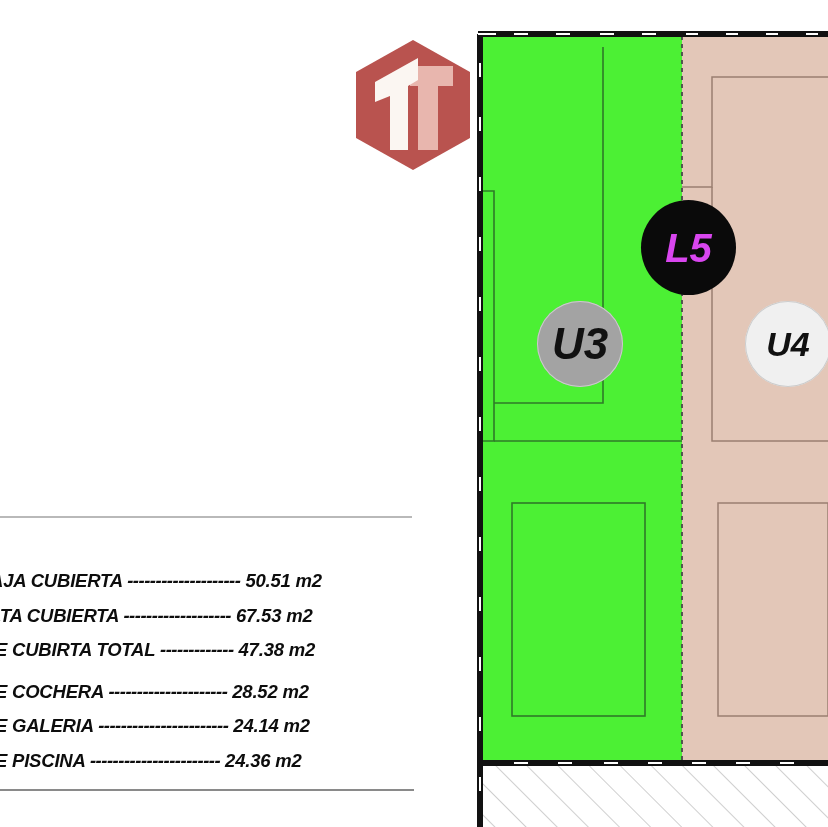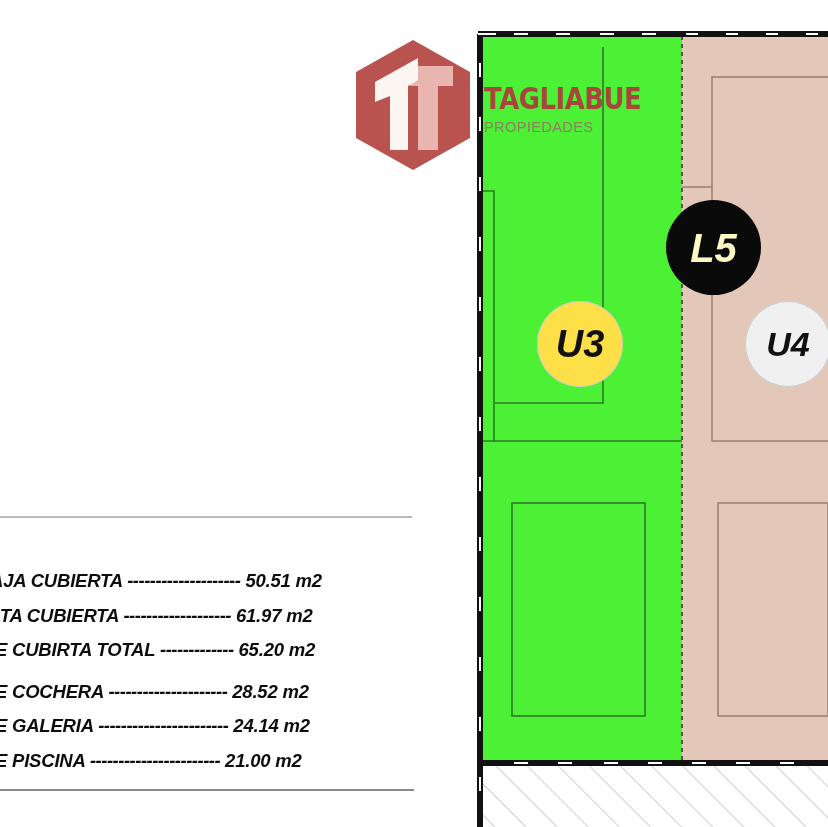--- a/index.html
+++ b/index.html
@@ -106,32 +106,32 @@
     border-radius: 50%;
     display: flex;
     align-items: center;
     justify-content: center;
     font-family: "Liberation Sans", sans-serif;
     font-style: italic;
     font-weight: bold;
     line-height: 1;
   }
   #badge-l5 {
-    left: 666px; top: 200px;
+    left: 641px; top: 200px;
     width: 95px; height: 95px;
     background: #0a0a0a;
-    color: #fef9c3;
+    color: #d946ef;
     font-size: 40px;
   }
   #badge-u3 {
     left: 537px; top: 301px;
     width: 86px; height: 86px;
-    background: #fde047;
+    background: #a3a3a3;
     color: #111111;
-    font-size: 38px;
+    font-size: 44px;
     box-shadow: 0 0 0 1px #cccccc inset;
   }
   #badge-u4 {
     left: 745px; top: 301px;
     width: 86px; height: 86px;
     background: #f0f0f0;
     color: #111111;
     font-size: 34px;
     box-shadow: 0 0 0 1px #cccccc inset;
   }
@@ -229,61 +229,57 @@
 <div id="logo-block">
   <div id="logo-mark">
     <svg width="122" height="134" viewBox="0 0 122 134" xmlns="http://www.w3.org/2000/svg">
       <polygon points="61,2 118,34 118,100 61,132 4,100 4,34" fill="#b9534f"></polygon>
 
       <path d="M58,28 L101,28 L101,48 L86,48 L86,112 L66,112 L66,48 L58,48 Z" fill="#e8b6ae"></path>
 
       <path d="M23,44 L66,20 L66,42 L56,48 L56,112 L38,112 L38,58 L23,64 Z" fill="#fbf6f2"></path>
     </svg>
   </div>
-  <div id="logo-wordmark">
-    <div class="brand-name">TAGLIABUE</div>
-    <div class="brand-sub">PROPIEDADES</div>
-  </div>
 </div>
 
 <div id="spec-block">
   <div class="spec-rule"></div>
 
   <div class="spec-rows" style="padding-top:54px">
     <div class="spec-row" style="margin-bottom:16px">
       <span>AJA CUBIERTA</span>
       <span class="dots">--------------------</span>
       <span>50.51 m2</span>
     </div>
     <div class="spec-row" style="margin-bottom:16px">
       <span>LTA CUBIERTA</span>
       <span class="dots">-------------------</span>
-      <span>61.97 m2</span>
+      <span>67.53 m2</span>
     </div>
     <div class="spec-row">
       <span>IE CUBIRTA TOTAL</span>
       <span class="dots">-------------</span>
-      <span>65.20 m2</span>
+      <span>47.38 m2</span>
     </div>
   </div>
 
   <div class="spec-gap"></div>
 
   <div class="spec-rows">
     <div class="spec-row" style="margin-bottom:16px">
       <span>IE COCHERA</span>
       <span class="dots">---------------------</span>
       <span>28.52 m2</span>
     </div>
     <div class="spec-row" style="margin-bottom:16px">
       <span>IE GALERIA</span>
       <span class="dots">-----------------------</span>
       <span>24.14 m2</span>
     </div>
     <div class="spec-row">
       <span>IE PISCINA</span>
       <span class="dots">-----------------------</span>
-      <span>21.00 m2</span>
+      <span>24.36 m2</span>
     </div>
   </div>
 
   <div class="spec-rule bottom" style="margin-top:19px"></div>
 </div>
 
 </body></html>

